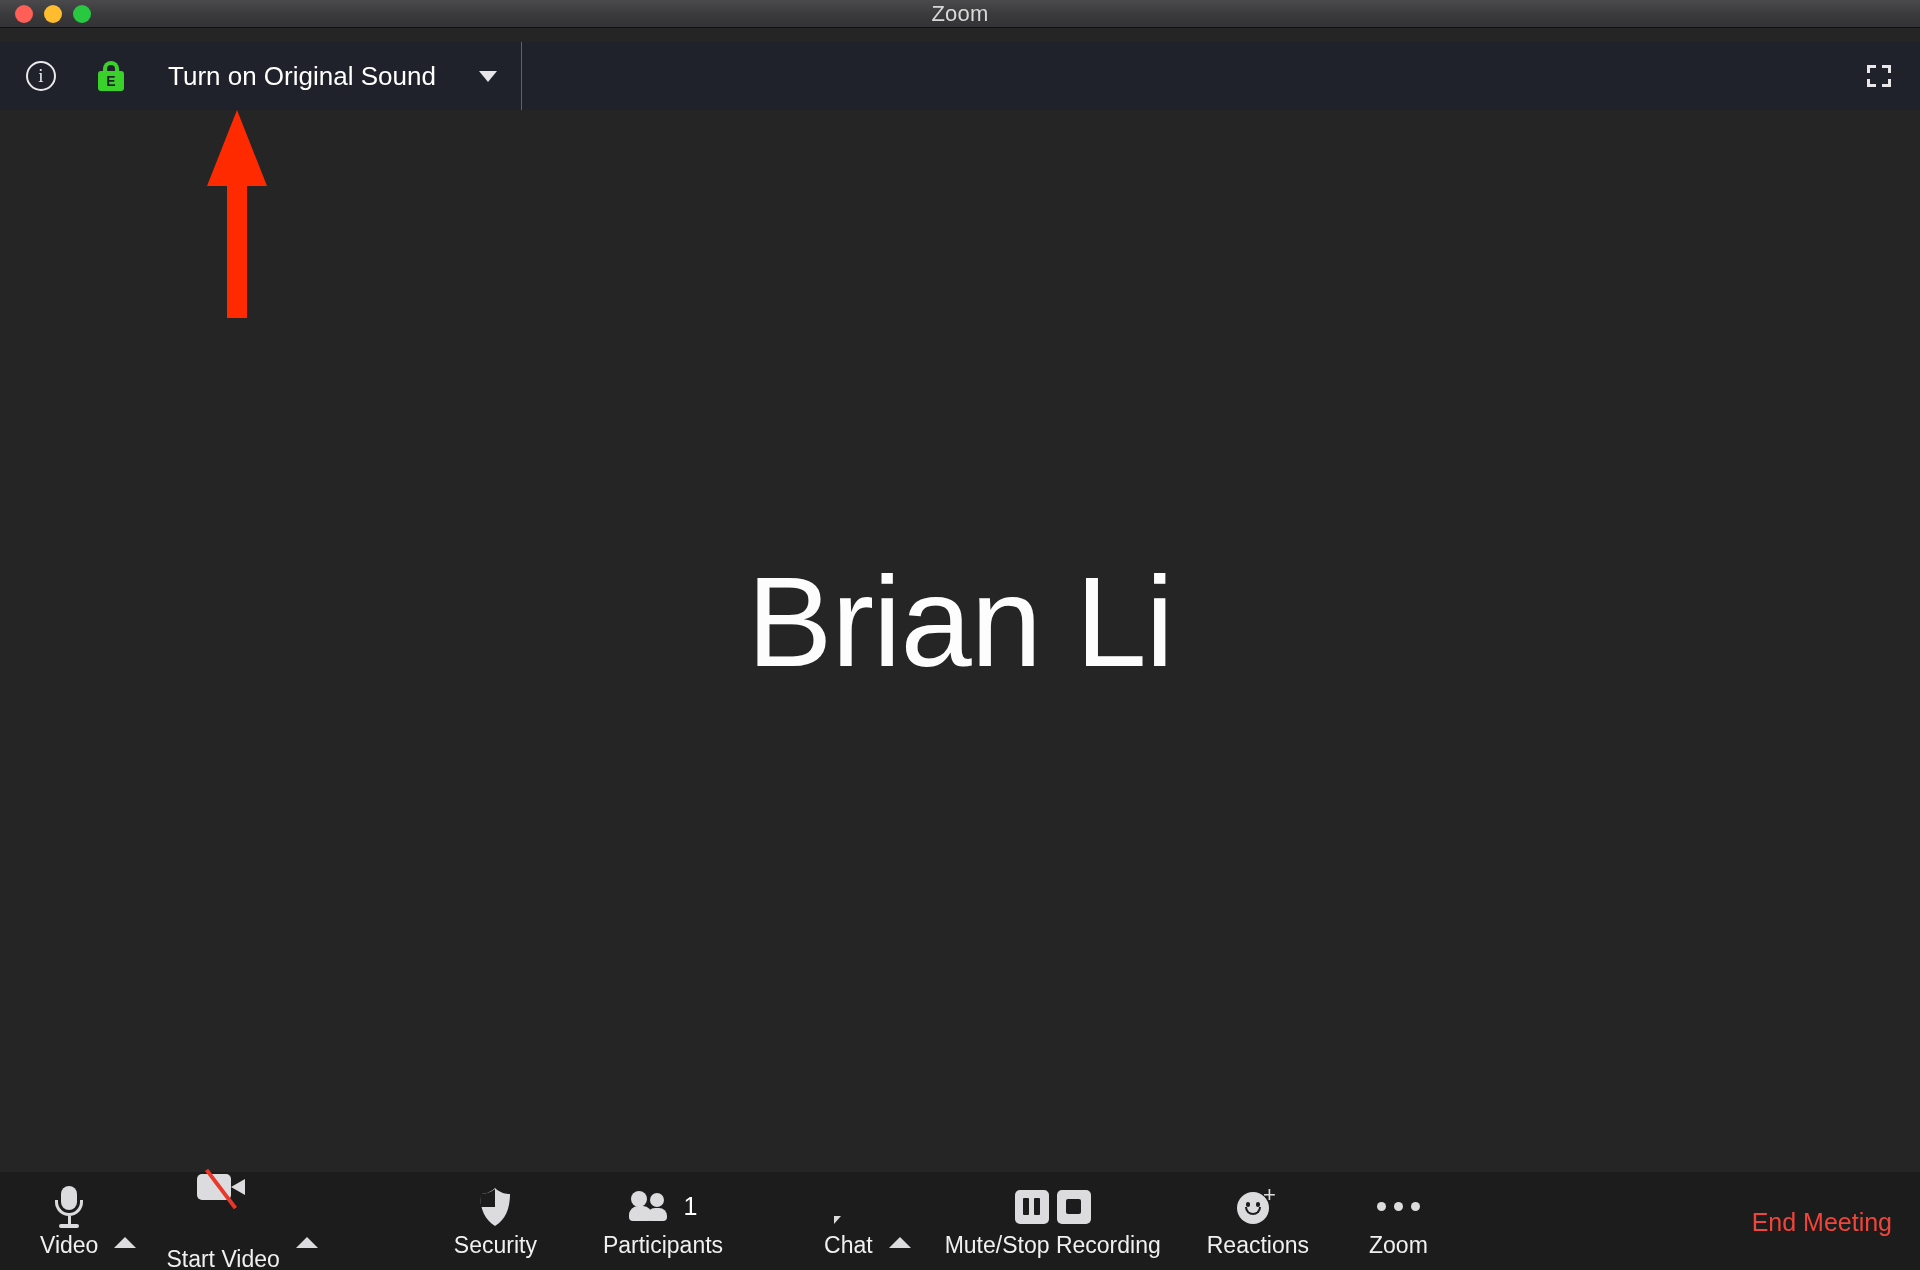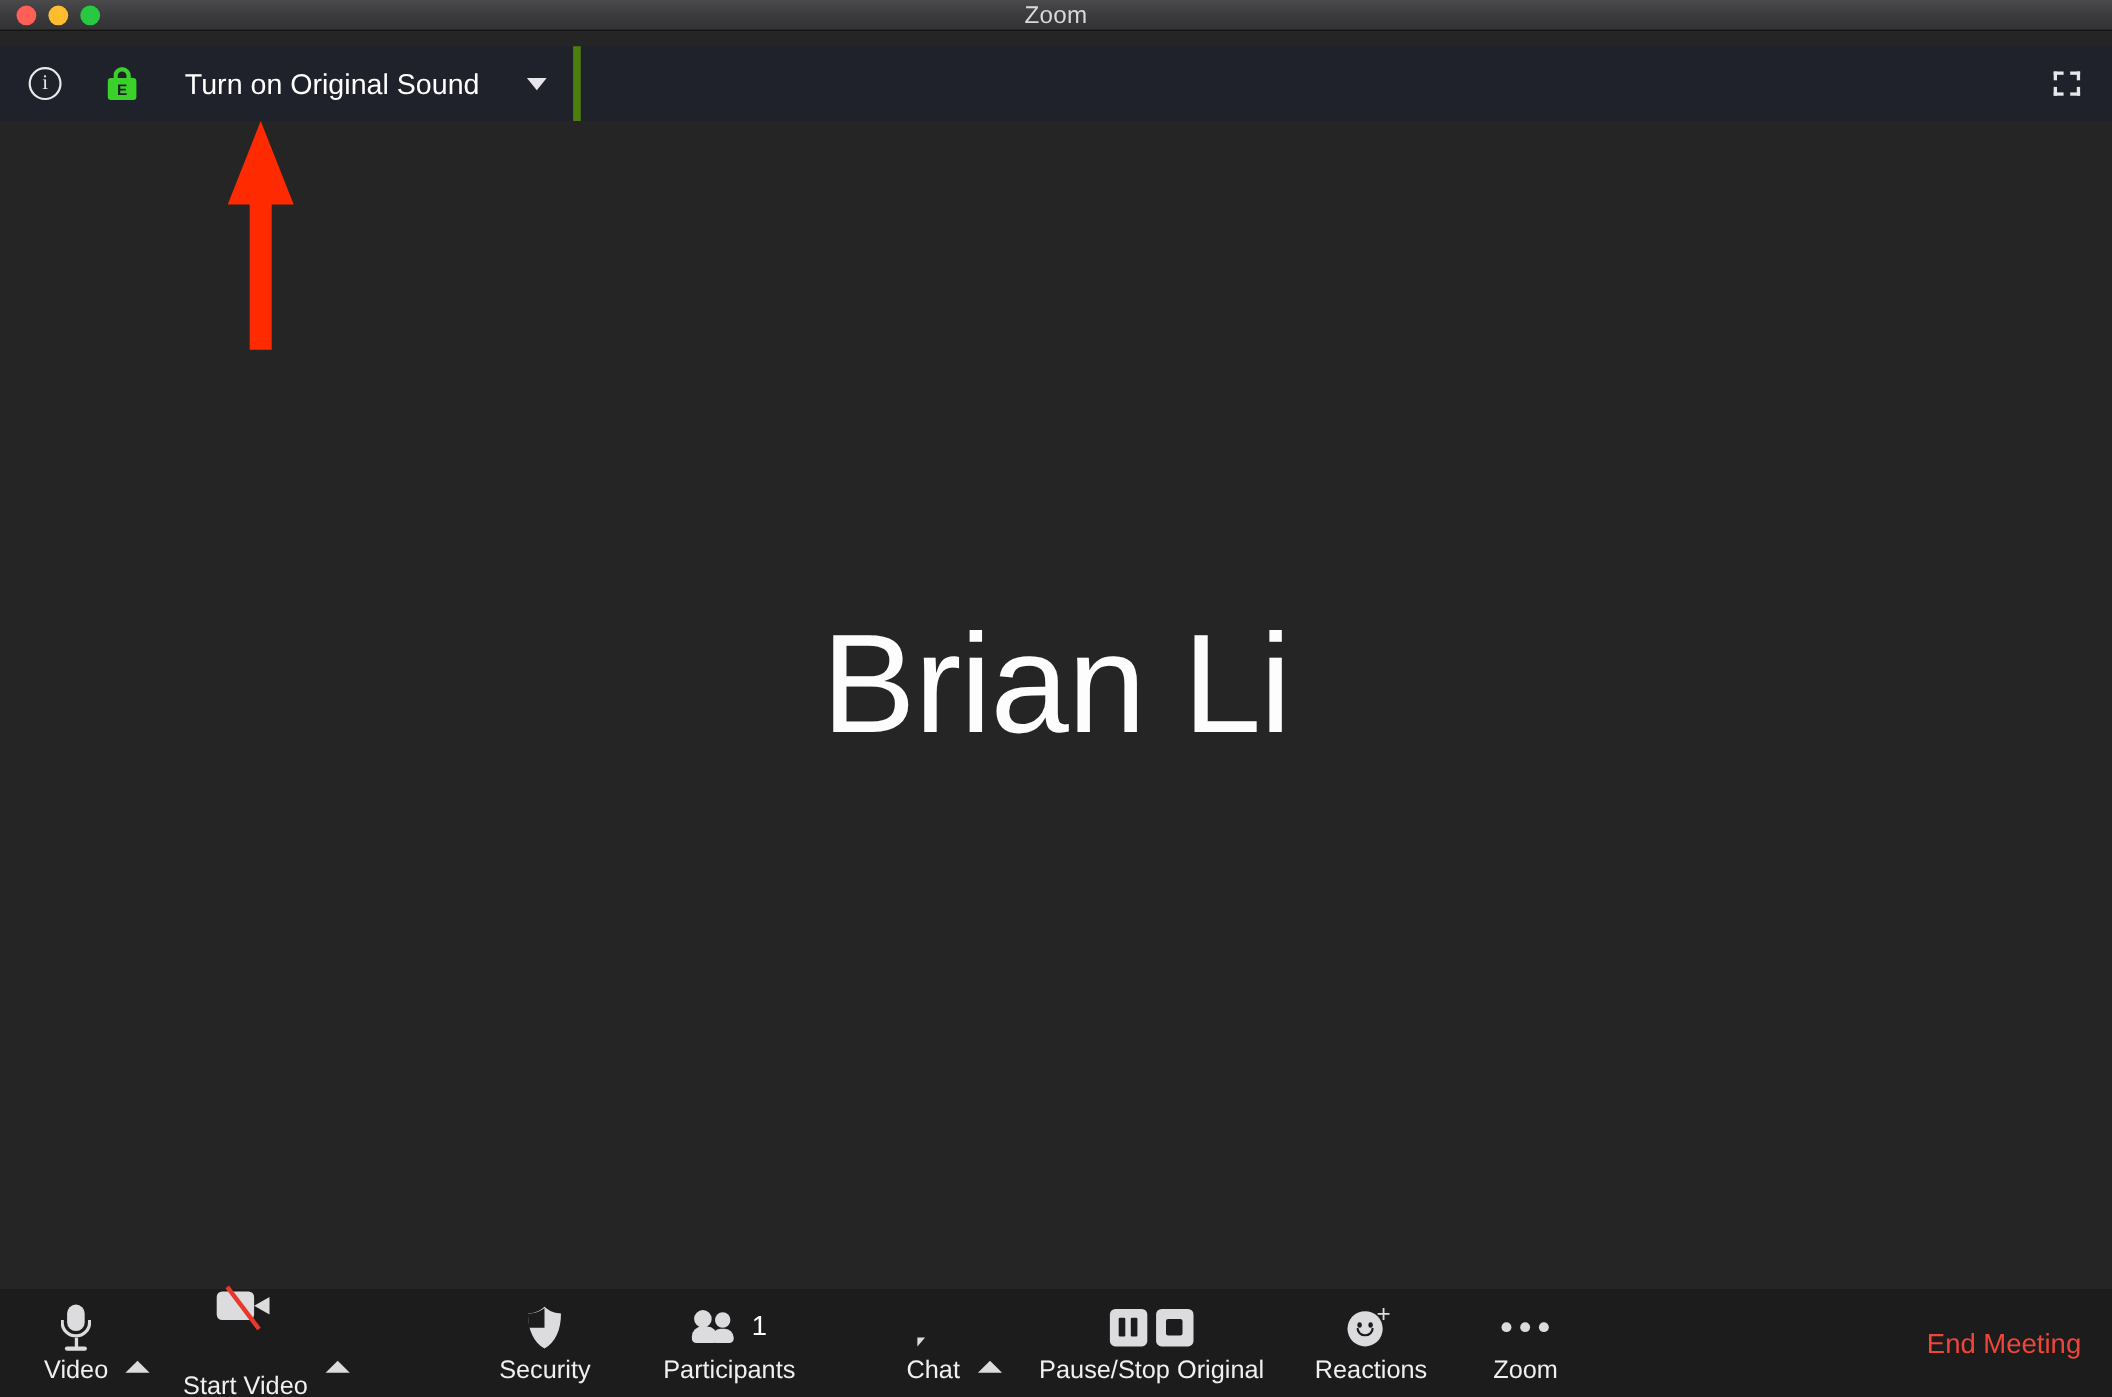--- a/index.html
+++ b/index.html
@@ -44,21 +44,21 @@
     width:1920px; height:68px;
     background:#1f222b;
     display:flex; align-items:center;
   }
   .topleft { display:flex; align-items:center; height:68px; }
 
   .tb-cell {
     height:68px; display:flex; align-items:center;
     padding:0 10px;
   }
-  .tb-cell.sep { border-right:7px solid #4d7c0f;gap:13px; }
+  .tb-cell.sep { border-right:1px solid #4d7c0f;gap:13px; }
 
   .info-icon {
     width:30px; height:30px; border-radius:50%;
     border:2.2px solid #e9e9ea;
     display:flex; align-items:center; justify-content:center;
     color:#e9e9ea; font-size:19px; font-family:"Liberation Serif", serif;
     margin-left:16px;
   }
   .lock-icon {
     position:relative; width:26px; height:30px;
@@ -414,21 +414,21 @@
         <span class="rec-tiles">
           <span class="rtile">
             <span class="rt-bar"></span>
               <span class="rt-bar"></span>
           </span>
           <span class="rtile">
             <span class="rt-sq"></span>
           </span>
         </span>
       </span>
-      <span class="bb-label">Pause/Stop Original</span>
+      <span class="bb-label">Mute/Stop Recording</span>
     </div>
 
     <div class="bb-item" style="margin-left:34px;">
       <span class="bb-ico">
         <span class="react">
           <span class="react-face">
             <span class="rf-eye l"></span>
               <span class="rf-eye r"></span>
             <span class="rf-smile"></span>
           </span>

